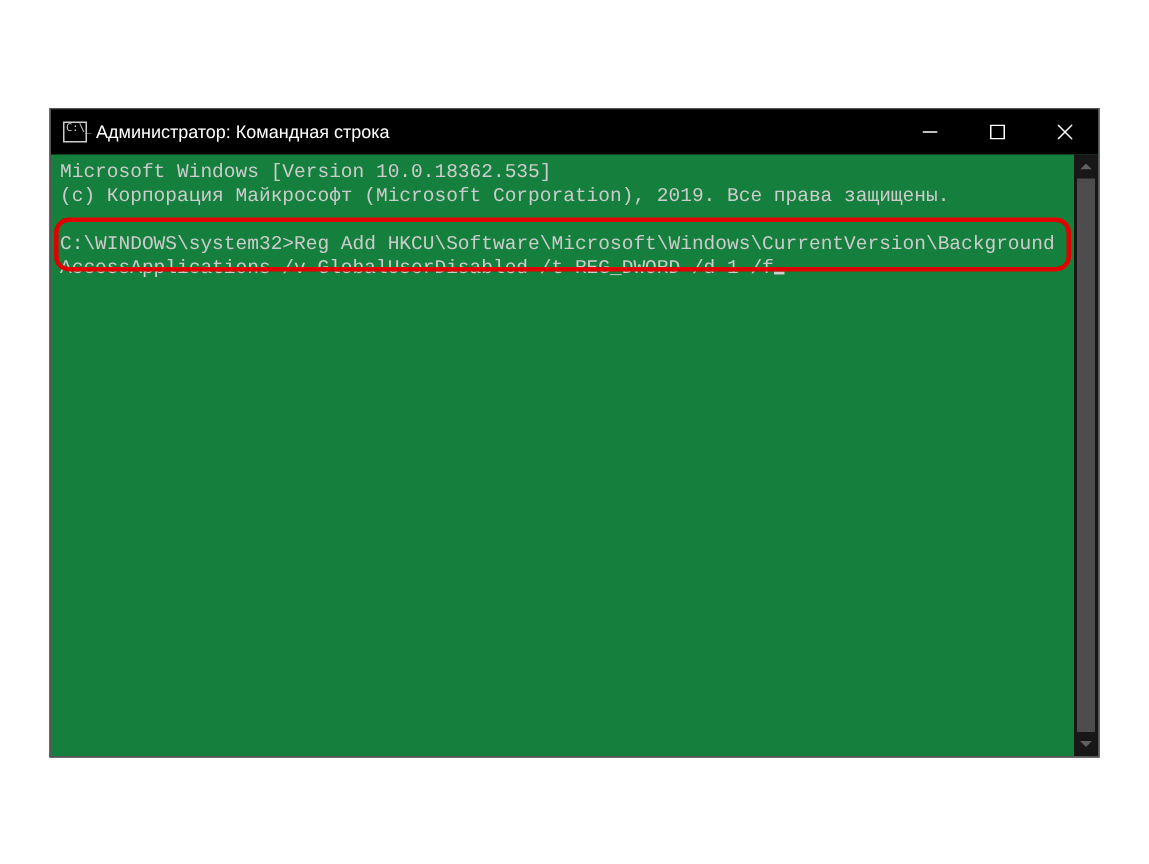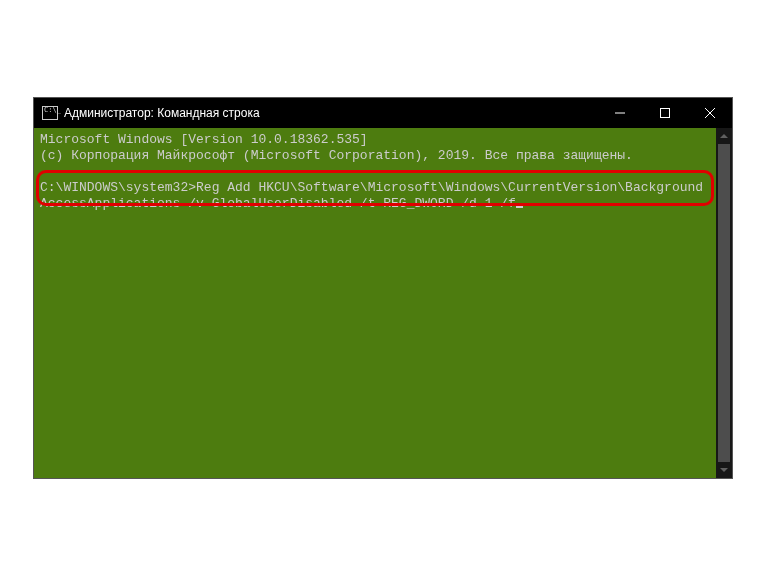--- a/index.html
+++ b/index.html
@@ -11,21 +11,21 @@
       background: #ffffff;
       width: 766px;
       height: 576px;
       display: flex;
       align-items: center;
       justify-content: center;
       font-family: Consolas, 'Courier New', monospace;
     }
     .window {
       width: 700px;
-      height: 382px;
+      height: 433px;
       background: #0c0c0c;
       border: 1px solid #555;
       display: flex;
       flex-direction: column;
     }
     .titlebar {
       height: 30px;
       background: #000000;
       display: flex;
       align-items: center;
@@ -67,21 +67,21 @@
       align-items: center;
       justify-content: center;
       color: #ffffff;
     }
     .titlebar-btn svg {
       width: 10px;
       height: 10px;
     }
     .content {
       flex: 1;
-      background: #4d7c0f;
+      background: #15803d;
       position: relative;
       display: flex;
     }
     .terminal {
       flex: 1;
       padding: 4px 6px;
       color: #cccccc;
       font-size: 13px;
       line-height: 16px;
       white-space: pre-wrap;

